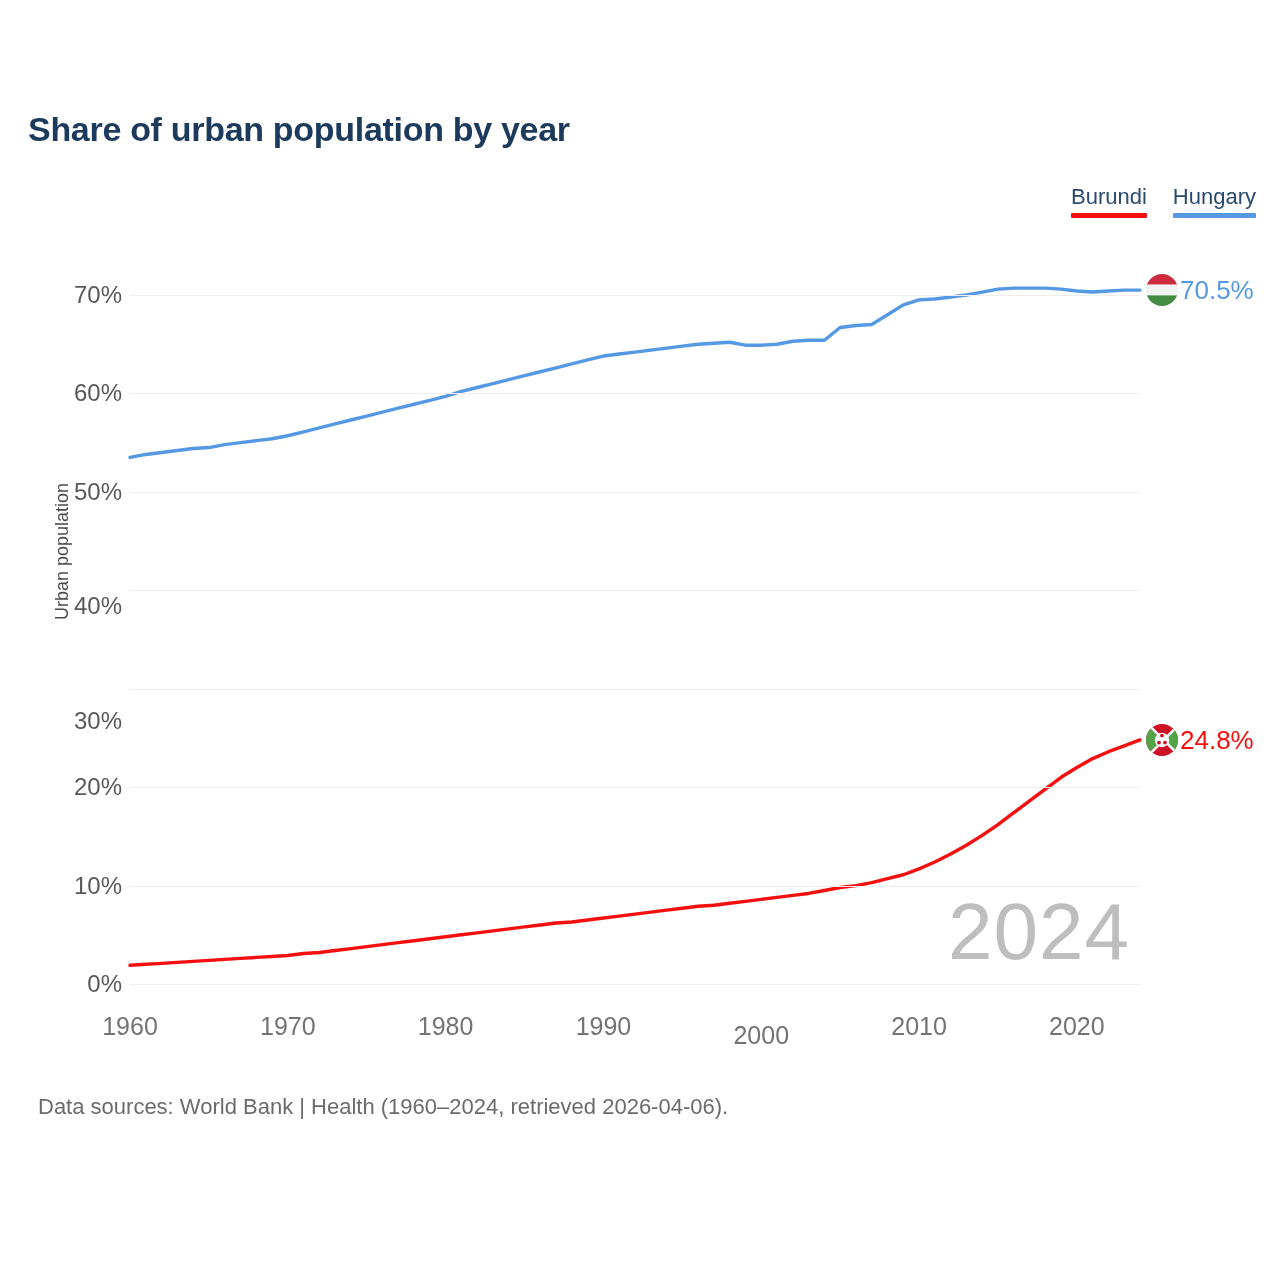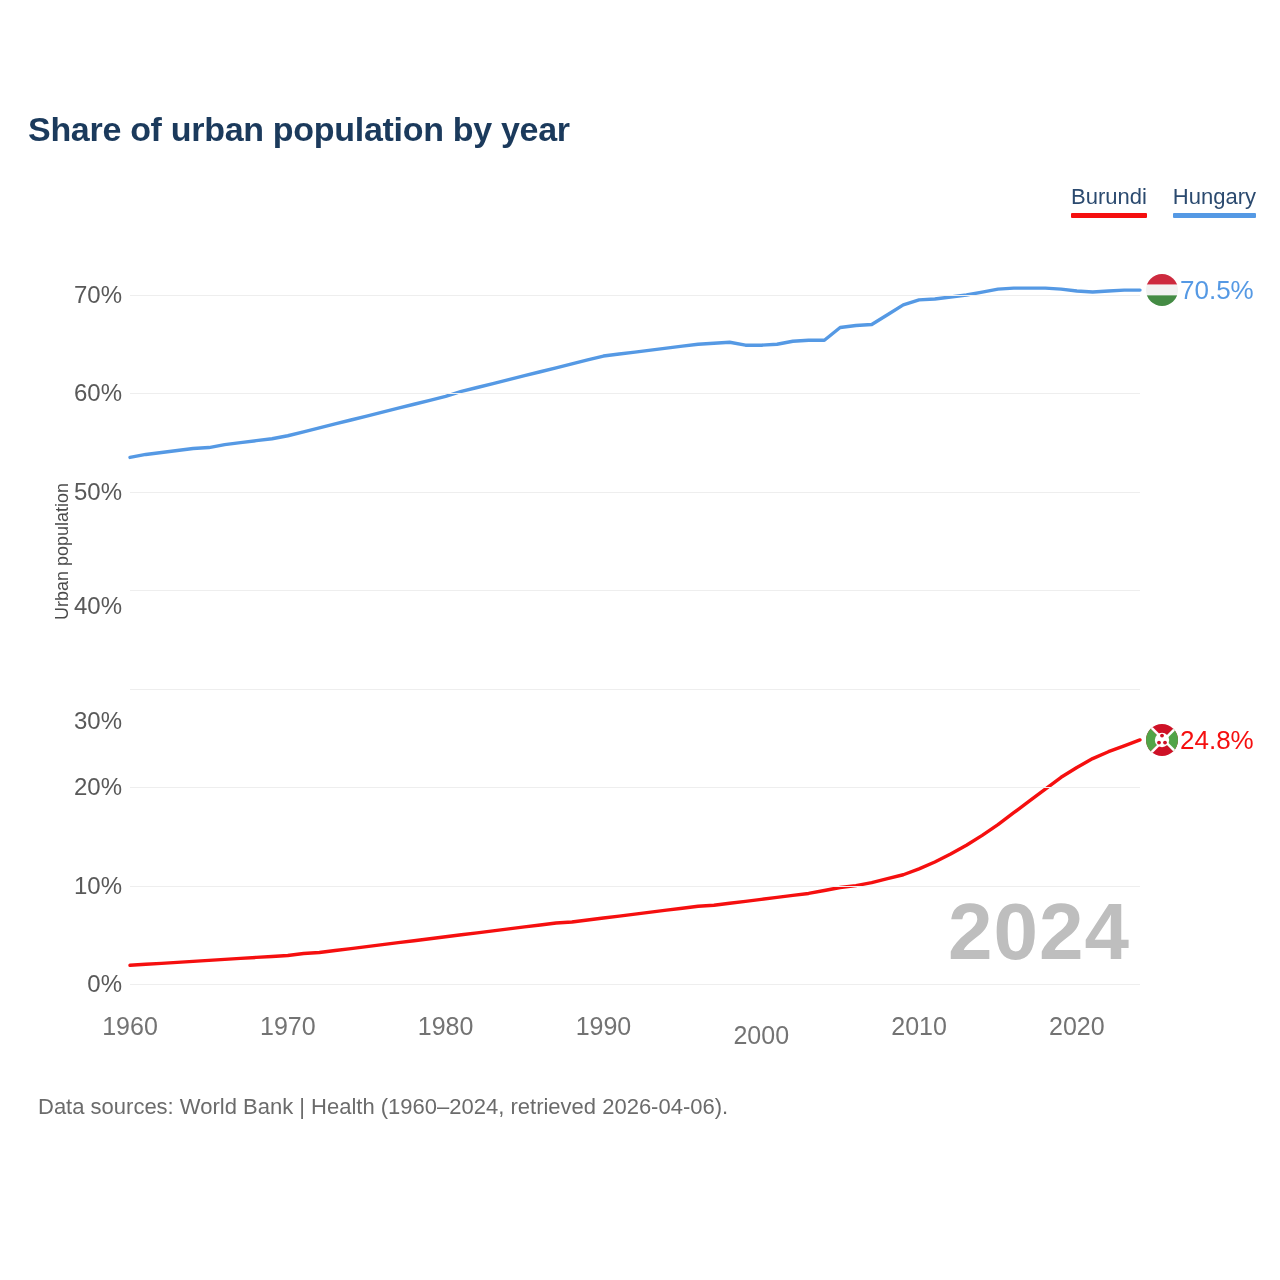--- a/index.html
+++ b/index.html
@@ -92,21 +92,21 @@
     color: #4a4a4a;
     transform: rotate(-90deg);
     transform-origin: left top;
     white-space: nowrap;
   }
   .watermark {
     position: absolute;
     left: 948px;
     top: 892px;
     font-size: 80px;
-    font-weight: bold;
+    font-weight: normal;
     color: #bebebe;
     letter-spacing: 1px;
     line-height: 80px;
     white-space: nowrap;
   }
   .endlabel {
     position: absolute;
     font-size: 26px;
     white-space: nowrap;
     transform: translateY(-50%);

